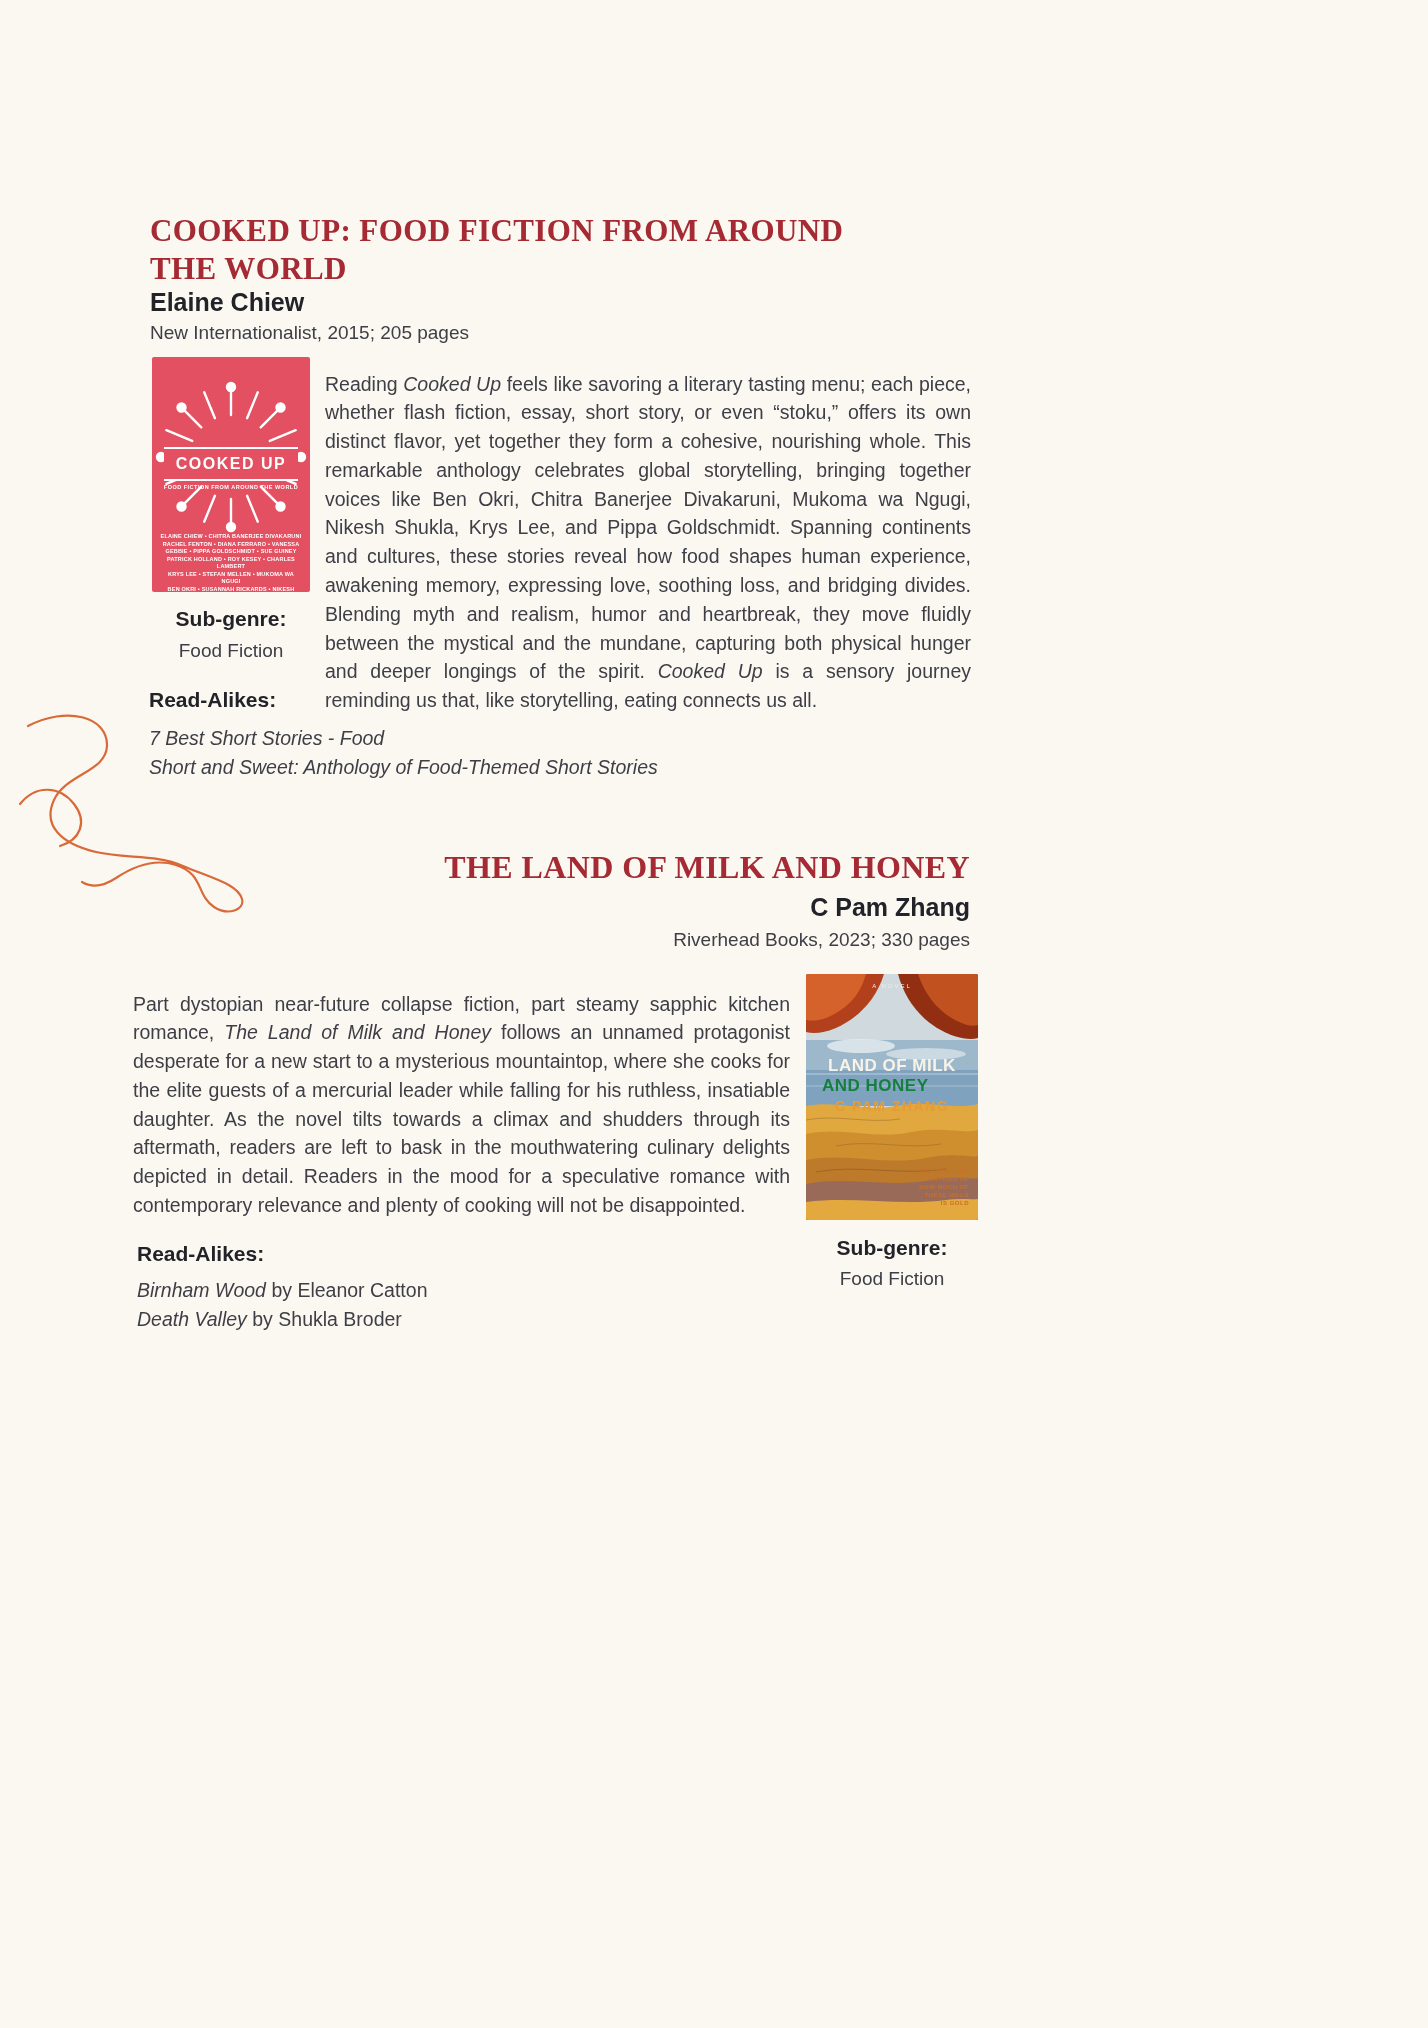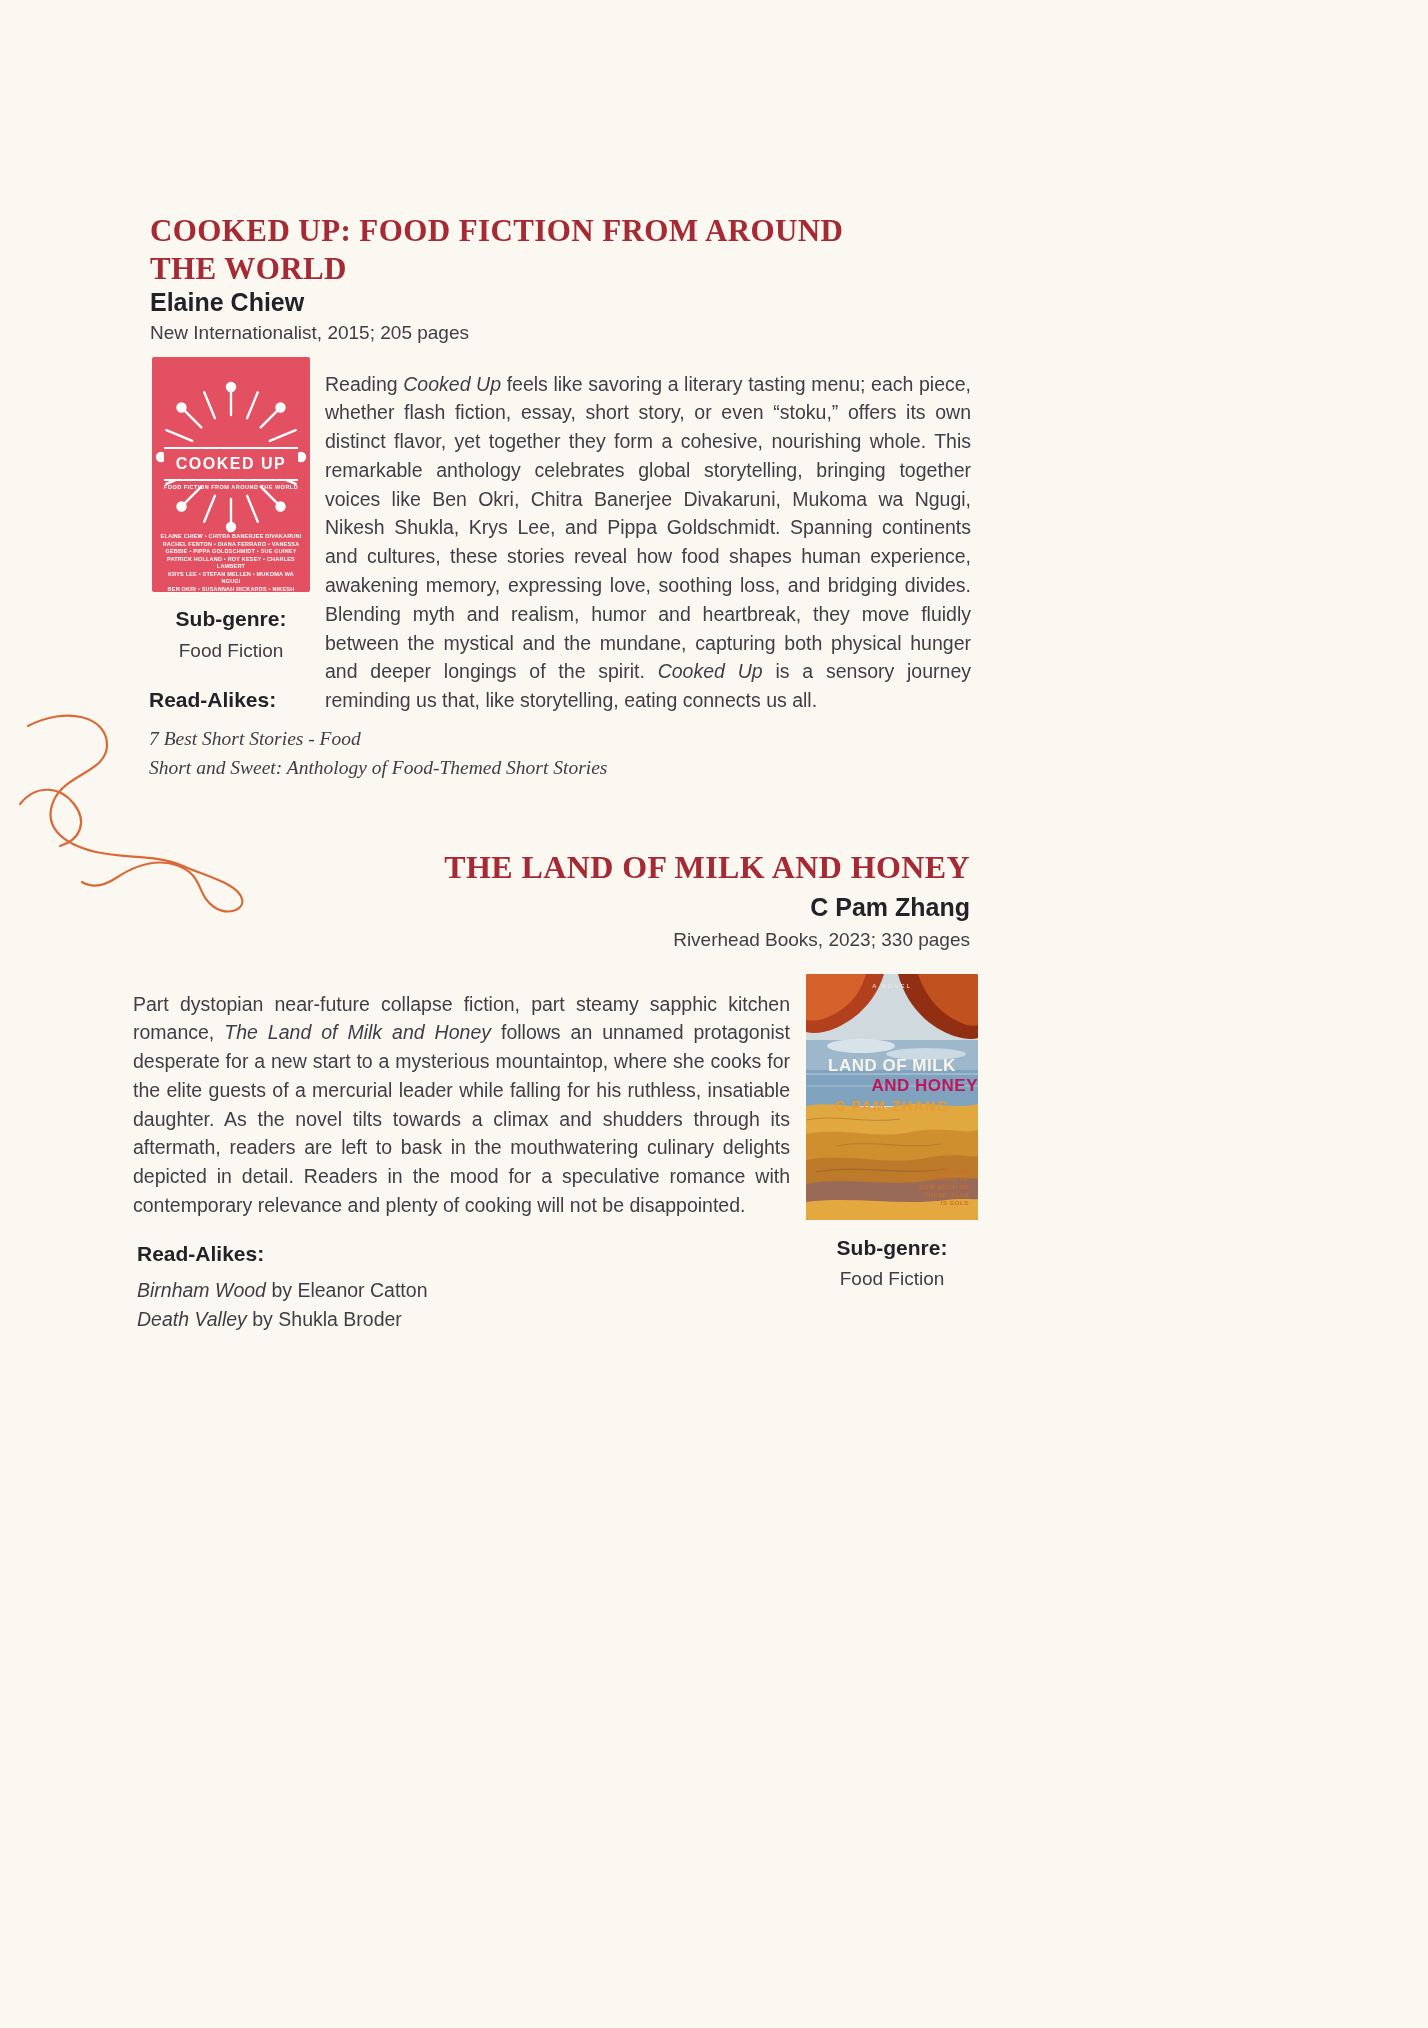--- a/index.html
+++ b/index.html
@@ -48,21 +48,21 @@
     white-space:pre-line;letter-spacing:0.2px;
   }
 
   .b1-para{
     left:325px;top:350px;width:646px;
     font-size:19.5px;line-height:28.8px;color:var(--ink);text-align:justify;
   }
   .b1-subgenre-label{left:152px;top:607px;width:158px;text-align:center;font-size:21px;font-weight:700;color:var(--ink-dark);}
   .b1-subgenre-value{left:152px;top:640px;width:158px;text-align:center;font-size:19px;color:var(--ink);}
   .b1-readalikes-label{left:149px;top:688px;font-size:21px;font-weight:700;color:var(--ink-dark);}
-  .b1-readalikes{left:149px;top:724px;font-size:19.5px;line-height:29px;font-style:italic;color:var(--ink);font-family:Liberation Serif, serif;}
+  .b1-readalikes{left:149px;top:724px;font-size:19.5px;line-height:29px;font-style:italic;color:var(--ink);}
 
   .squiggle{left:8px;top:708px;}
 
   
   .b2-title{
     right:458px;top:848px;width:760px;text-align:right;
     font-family:"Liberation Serif",serif;font-weight:700;font-size:32px;line-height:38px;
     color:var(--red);letter-spacing:0.4px;
   }
   .b2-author{right:458px;top:893px;width:500px;text-align:right;font-size:25px;font-weight:700;color:var(--ink-dark);}
@@ -70,21 +70,21 @@
 
   .b2-para{
     left:133px;top:970px;width:657px;
     font-size:19.5px;line-height:28.8px;color:var(--ink);text-align:justify;
   }
 
   .cover2{left:806px;top:974px;width:172px;height:246px;overflow:hidden;border-radius:2px;}
   .cover2 svg{position:absolute;left:0;top:0;}
   .c2-novel{position:absolute;left:0;right:0;top:9px;text-align:center;font-size:6px;letter-spacing:2px;color:#f0ece2;}
   .c2-title{position:absolute;left:0;right:0;top:82px;text-align:center;font-size:17px;font-weight:700;color:#f7f3e8;letter-spacing:0.5px;}
-  .c2-title2{position:absolute;left:16px;right:0;top:102px;text-align:right;font-size:17px;font-weight:700;color:#be185d;letter-spacing:0.5px;}
+  .c2-title2{position:absolute;left:16px;right:0;top:102px;text-align:left;font-size:17px;font-weight:700;color:#15803d;letter-spacing:0.5px;}
   .c2-author{position:absolute;left:0;right:0;top:124px;text-align:center;font-size:14px;font-weight:700;color:#e89b33;letter-spacing:1.5px;}
   .c2-blurb{
     position:absolute;right:9px;bottom:13px;text-align:right;
     font-size:6px;line-height:8px;font-weight:700;color:#c96f2a;
     white-space:pre-line;letter-spacing:0.5px;
   }
 
   .b2-subgenre-label{left:806px;top:1236px;width:172px;text-align:center;font-size:21px;font-weight:700;color:var(--ink-dark);}
   .b2-subgenre-value{left:806px;top:1268px;width:172px;text-align:center;font-size:19px;color:var(--ink);}
   .b2-readalikes-label{left:137px;top:1242px;font-size:21px;font-weight:700;color:var(--ink-dark);}

